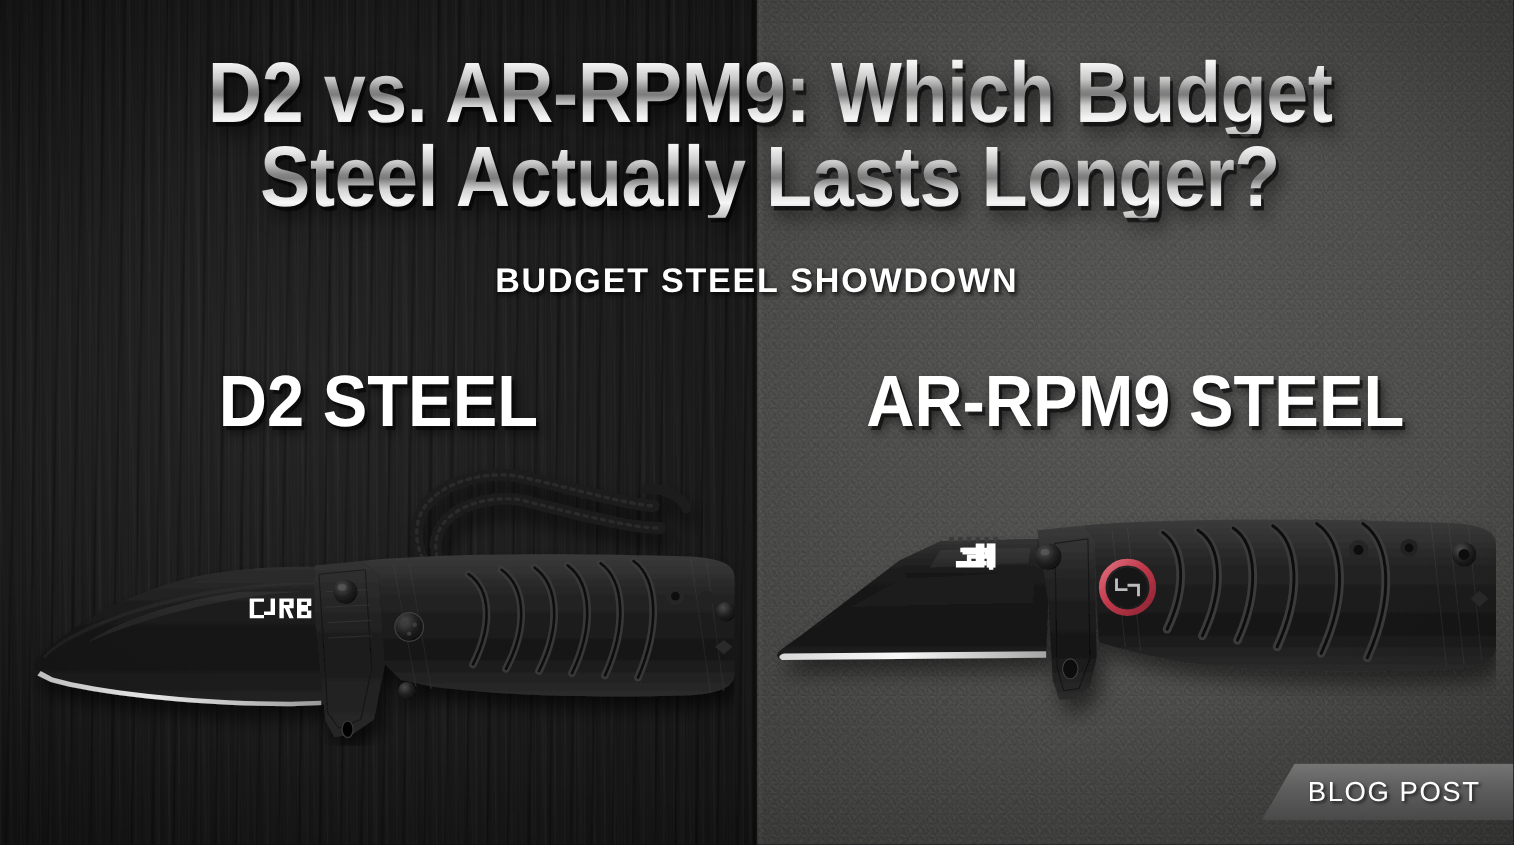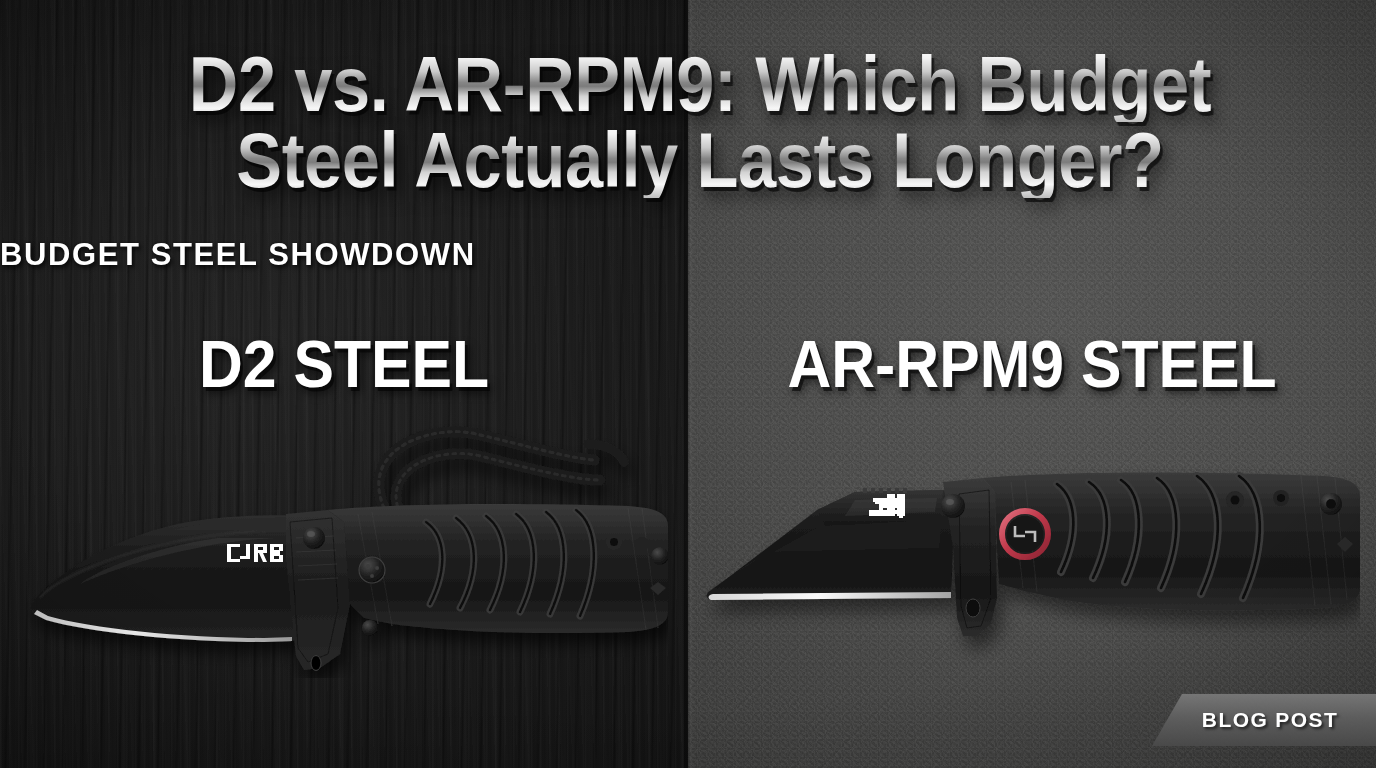--- a/index.html
+++ b/index.html
@@ -93,21 +93,21 @@
         #bdbdbd 100%);
     -webkit-background-clip:text;
     background-clip:text;
     color:transparent;
     -webkit-text-fill-color:transparent;
     filter:drop-shadow(3px 4px 0 rgba(0,0,0,.62)) drop-shadow(5px 7px 9px rgba(0,0,0,.55));
   }
 
   #subtitle {
     position:absolute; top:237px; left:0; width:1376px;
-    text-align:left; z-index:30; pointer-events:none;
+    text-align:center; z-index:30; pointer-events:none;
     font-size:31px; font-weight:700; color:#fff;
     letter-spacing:1.6px;
     text-shadow:2px 3px 4px rgba(0,0,0,.72), 0 0 2px rgba(0,0,0,.5);
   }
 
   
   .steel-label {
     position:absolute; z-index:30; pointer-events:none;
     font-family:"Liberation Sans Narrow","Liberation Sans", sans-serif;
     font-weight:700; color:#ffffff;
@@ -127,21 +127,21 @@
     position:absolute; right:0; bottom:22px;
     height:52px; min-width:224px;
     z-index:40;
     display:flex; align-items:center; justify-content:center;
     padding:0 30px 0 42px;
     background:linear-gradient(180deg, rgba(122,122,122,.92) 0%, rgba(96,96,96,.92) 45%, rgba(74,74,74,.92) 100%);
     clip-path:polygon(30px 0, 100% 0, 100% 100%, 0 100%);
     box-shadow:0 3px 10px rgba(0,0,0,.45);
   }
   #blog-badge .txt {
-    font-size:21px; font-weight:700; color:#fff; letter-spacing:1.4px;
+    font-size:25px; font-weight:400; color:#fff; letter-spacing:1.4px;
     text-shadow:2px 2px 3px rgba(0,0,0,.65);
   }
 
   
   #vignette {
     position:absolute; inset:0; z-index:25; pointer-events:none;
     background:radial-gradient(ellipse 85% 80% at 50% 48%, rgba(0,0,0,0) 55%, rgba(0,0,0,.28) 100%);
   }
 </style>
 </head>

